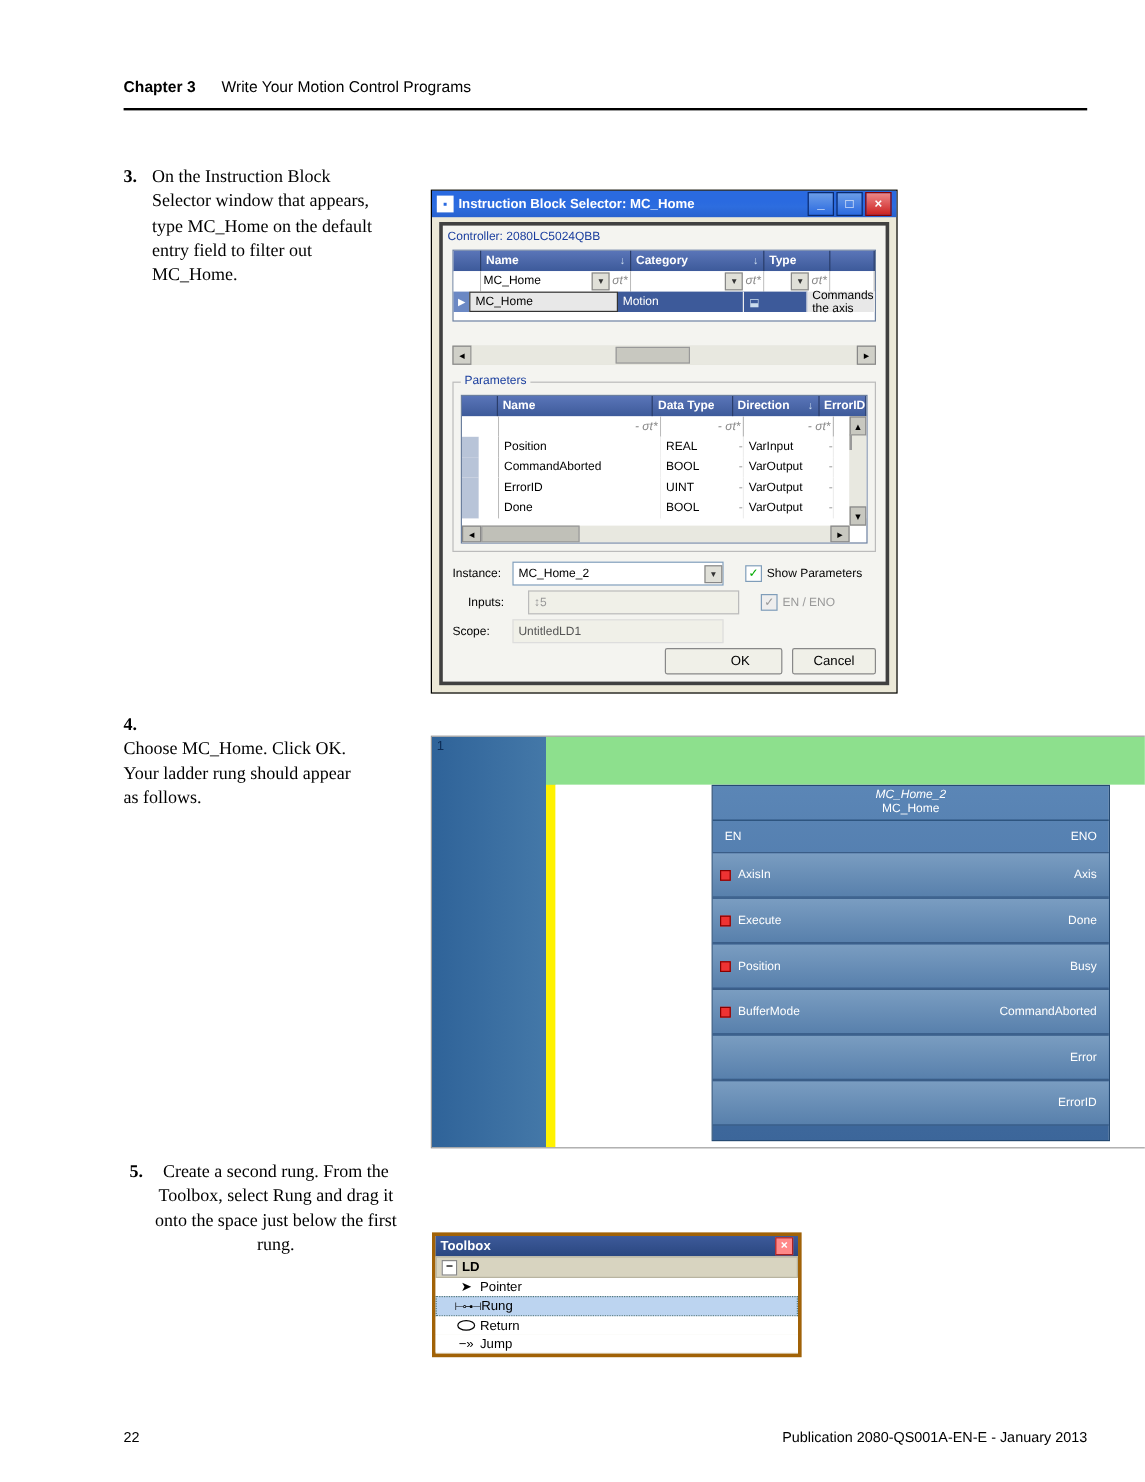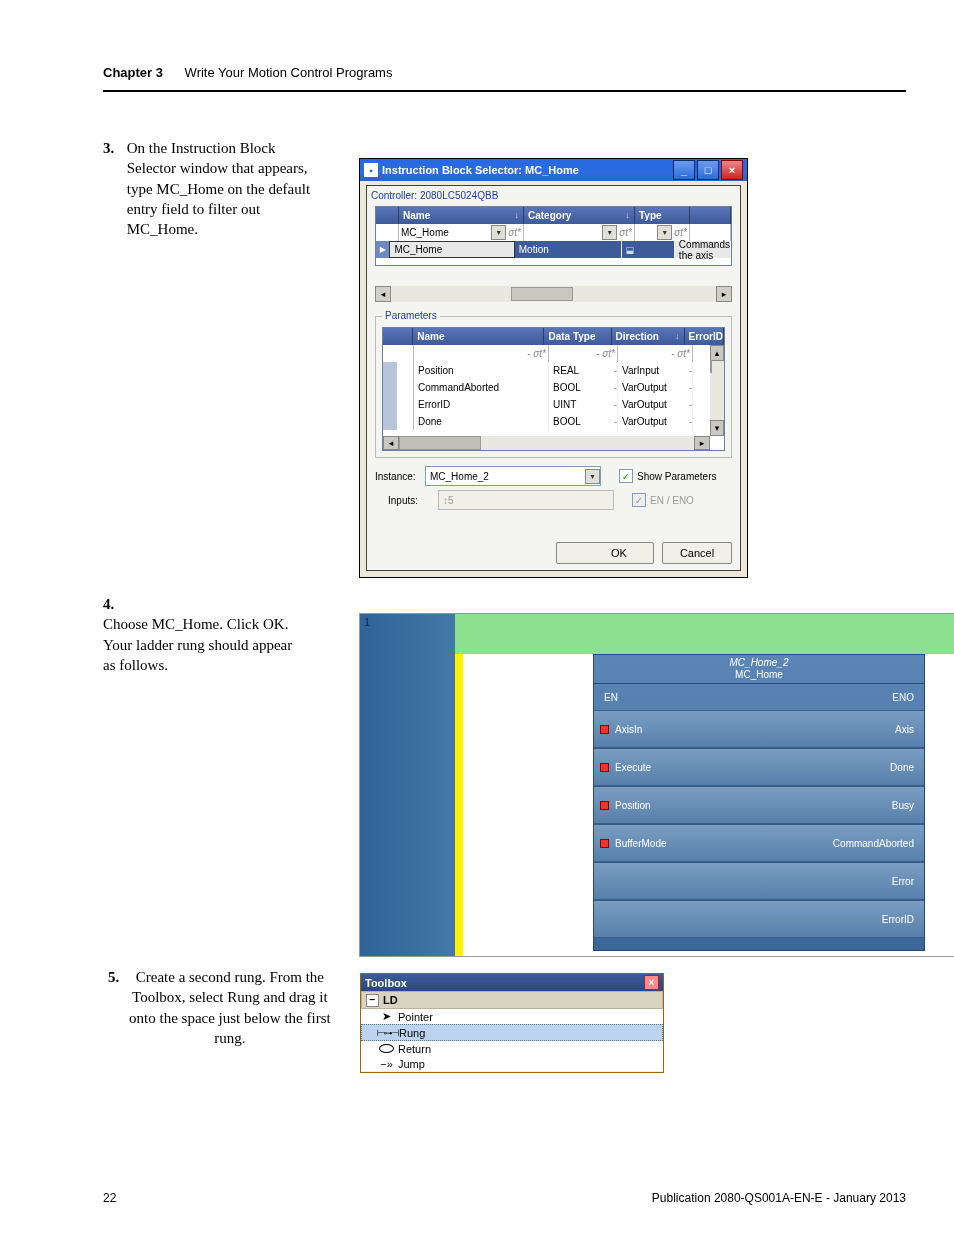--- a/index.html
+++ b/index.html
@@ -79,21 +79,21 @@
     background: linear-gradient(#6c9de8,#2a6ae0);
     border: 1px solid #0a2a6e;
     color: #fff;
     display: inline-flex; align-items: center; justify-content: center;
     font-weight: bold; font-size: 11px;
   }
   .winxp-btn.close { background: linear-gradient(#e88,#c22); border-color:#800; }
   .panel-inner {
     position: absolute;
     left: 6px; top: 26px; right: 6px; bottom: 6px;
-    border: 1px solid #404040;
+    border: 3px solid #404040;
     background: #f4f4f0;
   }
   .controller-label {
     position: absolute;
     left: 4px; top: 4px;
     color: #1a3e9e;
     font-size: 10px;
   }
   .grid-upper {
     position: absolute;
@@ -247,24 +247,24 @@
   .fb-section {
     background: linear-gradient(#7a9dc1,#5880ac);
     border-top: 1px solid #3a5d87;
     border-bottom: 1px solid #3a5d87;
   }
 
   
   .fig3 {
     position: absolute;
     left: 360px;
-    top: 973px;
+    top: 1027px;
     width: 302px;
     height: 98px;
-    border: 1px solid #a16207;
+    border: 3px solid #a16207;
     background: #f0f0ea;
     font-family: Tahoma, Arial, sans-serif;
     font-size: 11px;
   }
   .fig3 .tbtitle {
     background: linear-gradient(#3d5a9a,#2a4780);
     color: #fff;
     height: 17px;
     display: flex; align-items: center;
     padding: 0 4px;
@@ -526,20 +526,26 @@
     <div class="fields-row" style="top:304px;padding-left:13px;">
       <span class="lbl">Inputs:</span>
       <span class="num-spinner">
         <span>↕ </span>
           <span>5</span>
       </span>
       <span style="width:18px;"></span>
       <span class="check disabled">✓</span>
       <span style="color:#999;">EN / ENO</span>
     </div>
+    <div class="fields-row" style="top:328px;">
+      <span class="lbl">Scope:</span>
+      <span class="readonly">
+          <span>UntitledLD1</span>
+        </span>
+    </div>
 
     <span class="dlg-btn" style="bottom:6px; right:86px;padding-left:28px;">
         <span>OK</span>
       </span>
     <span class="dlg-btn" style="bottom:6px; right:8px;">
         <span>Cancel</span>
       </span>
   </div>
 </div>
 

